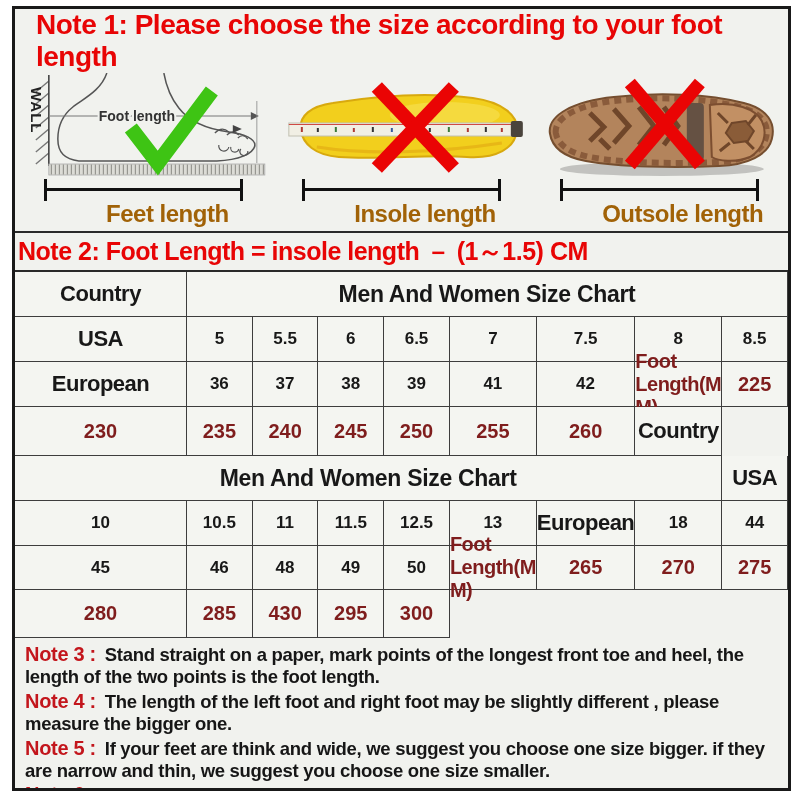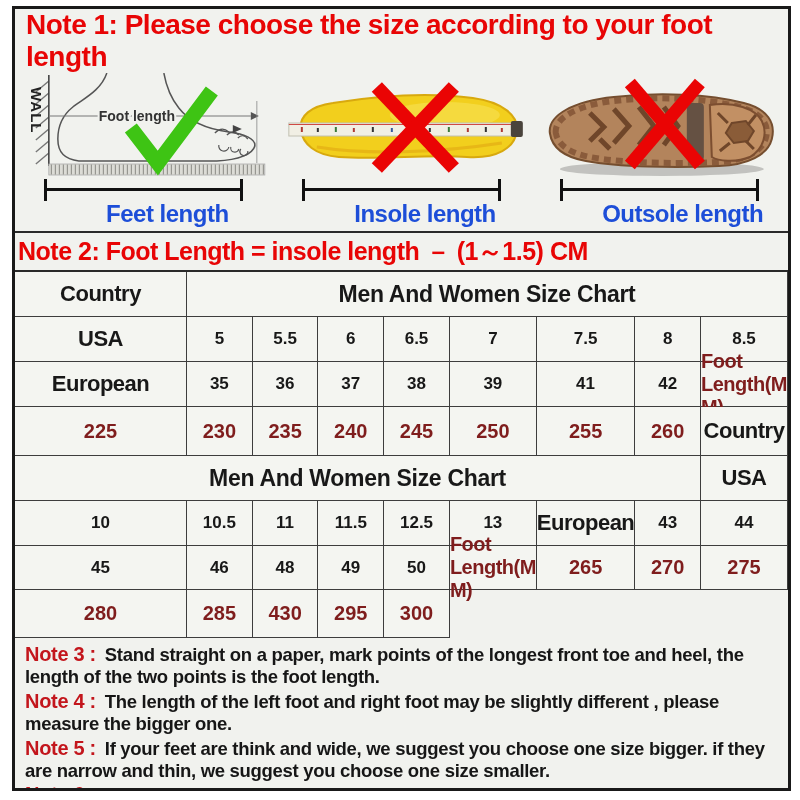--- a/index.html
+++ b/index.html
@@ -1,28 +1,28 @@
 <!DOCTYPE html>
 <html><head>
 <meta charset="utf-8">
 <style>
   html,body{margin:0;padding:0;background:#ffffff;}
   body{width:800px;height:800px;position:relative;font-family:"Liberation Sans",sans-serif;}
   .frame{position:absolute;left:12px;top:6px;width:779px;height:785px;box-sizing:border-box;
          border:3px solid #191919;background:#f1f2ee;display:flex;flex-direction:column;overflow:hidden;}
   
-  .note1{flex:0 0 40px;display:flex;align-items:center;padding-left:11px;
+  .note1{flex:0 0 40px;display:flex;align-items:center;padding-left:21px;
          color:#e80505;font-weight:bold;font-size:28px;letter-spacing:-0.5px;}
   
   .figures{flex:0 0 158px;display:flex;}
   .figure{flex:1;display:flex;flex-direction:column;align-items:center;min-width:0;}
   .figure svg{width:100%;height:106px;display:block;}
   .bracket{width:75%;height:22px;position:relative;border-left:3px solid #111;border-right:3px solid #111;}
   .bracket::before{content:"";position:absolute;left:0;right:0;top:50%;height:3px;margin-top:-2px;background:#111;}
-  .caption{font-size:24px;font-weight:bold;color:#1d4ed8;line-height:26px;letter-spacing:-0.5px;margin-left:47px;}
+  .caption{font-size:24px;font-weight:bold;color:#a16207;line-height:26px;letter-spacing:-0.5px;margin-left:47px;}
   
   .note2{flex:0 0 37px;display:flex;align-items:center;padding-left:3px;border-top:2px solid #2a2a2a;
          color:#e80505;font-weight:bold;font-size:25px;letter-spacing:-0.5px;}
   
   .table{flex:0 0 366px;display:grid;border-top:2px solid #2a2a2a;
          grid-template-columns:172px repeat(8,1fr);
          grid-template-rows:45px 45px 45px 49px 45px 45px 44px 48px;}
   .cell{display:flex;align-items:center;justify-content:center;
         border-right:1.5px solid #3d3d3d;border-bottom:1.5px solid #3d3d3d;
         font-weight:bold;color:#181818;background:#f4f5f1;}
@@ -141,21 +141,20 @@
       <div class="cell label">USA</div>
       <div class="cell val">5</div>
       <div class="cell val">5.5</div>
       <div class="cell val">6</div>
       <div class="cell val">6.5</div>
       <div class="cell val">7</div>
       <div class="cell val">7.5</div>
       <div class="cell val">8</div>
       <div class="cell val">8.5</div>
       <div class="cell label">European</div>
-      <div class="cell val">35</div>
       <div class="cell val">36</div>
       <div class="cell val">37</div>
       <div class="cell val">38</div>
       <div class="cell val">39</div>
       <div class="cell val">41</div>
       <div class="cell val">42</div>
       <div class="cell label red">Foot Length(M M)</div>
       <div class="cell val red">225</div>
       <div class="cell val red">230</div>
       <div class="cell val red">235</div>
@@ -167,21 +166,21 @@
       <div class="cell label">Country</div>
       <div class="cell title">Men And Women Size Chart</div>
       <div class="cell label">USA</div>
       <div class="cell val">10</div>
       <div class="cell val">10.5</div>
       <div class="cell val">11</div>
       <div class="cell val">11.5</div>
       <div class="cell val">12.5</div>
       <div class="cell val">13</div>
       <div class="cell label">European</div>
-      <div class="cell val">43</div>
+      <div class="cell val">18</div>
       <div class="cell val">44</div>
       <div class="cell val">45</div>
       <div class="cell val">46</div>
       <div class="cell val">48</div>
       <div class="cell val">49</div>
       <div class="cell val">50</div>
       <div class="cell label red">Foot Length(M M)</div>
       <div class="cell val red">265</div>
       <div class="cell val red">270</div>
       <div class="cell val red">275</div>

